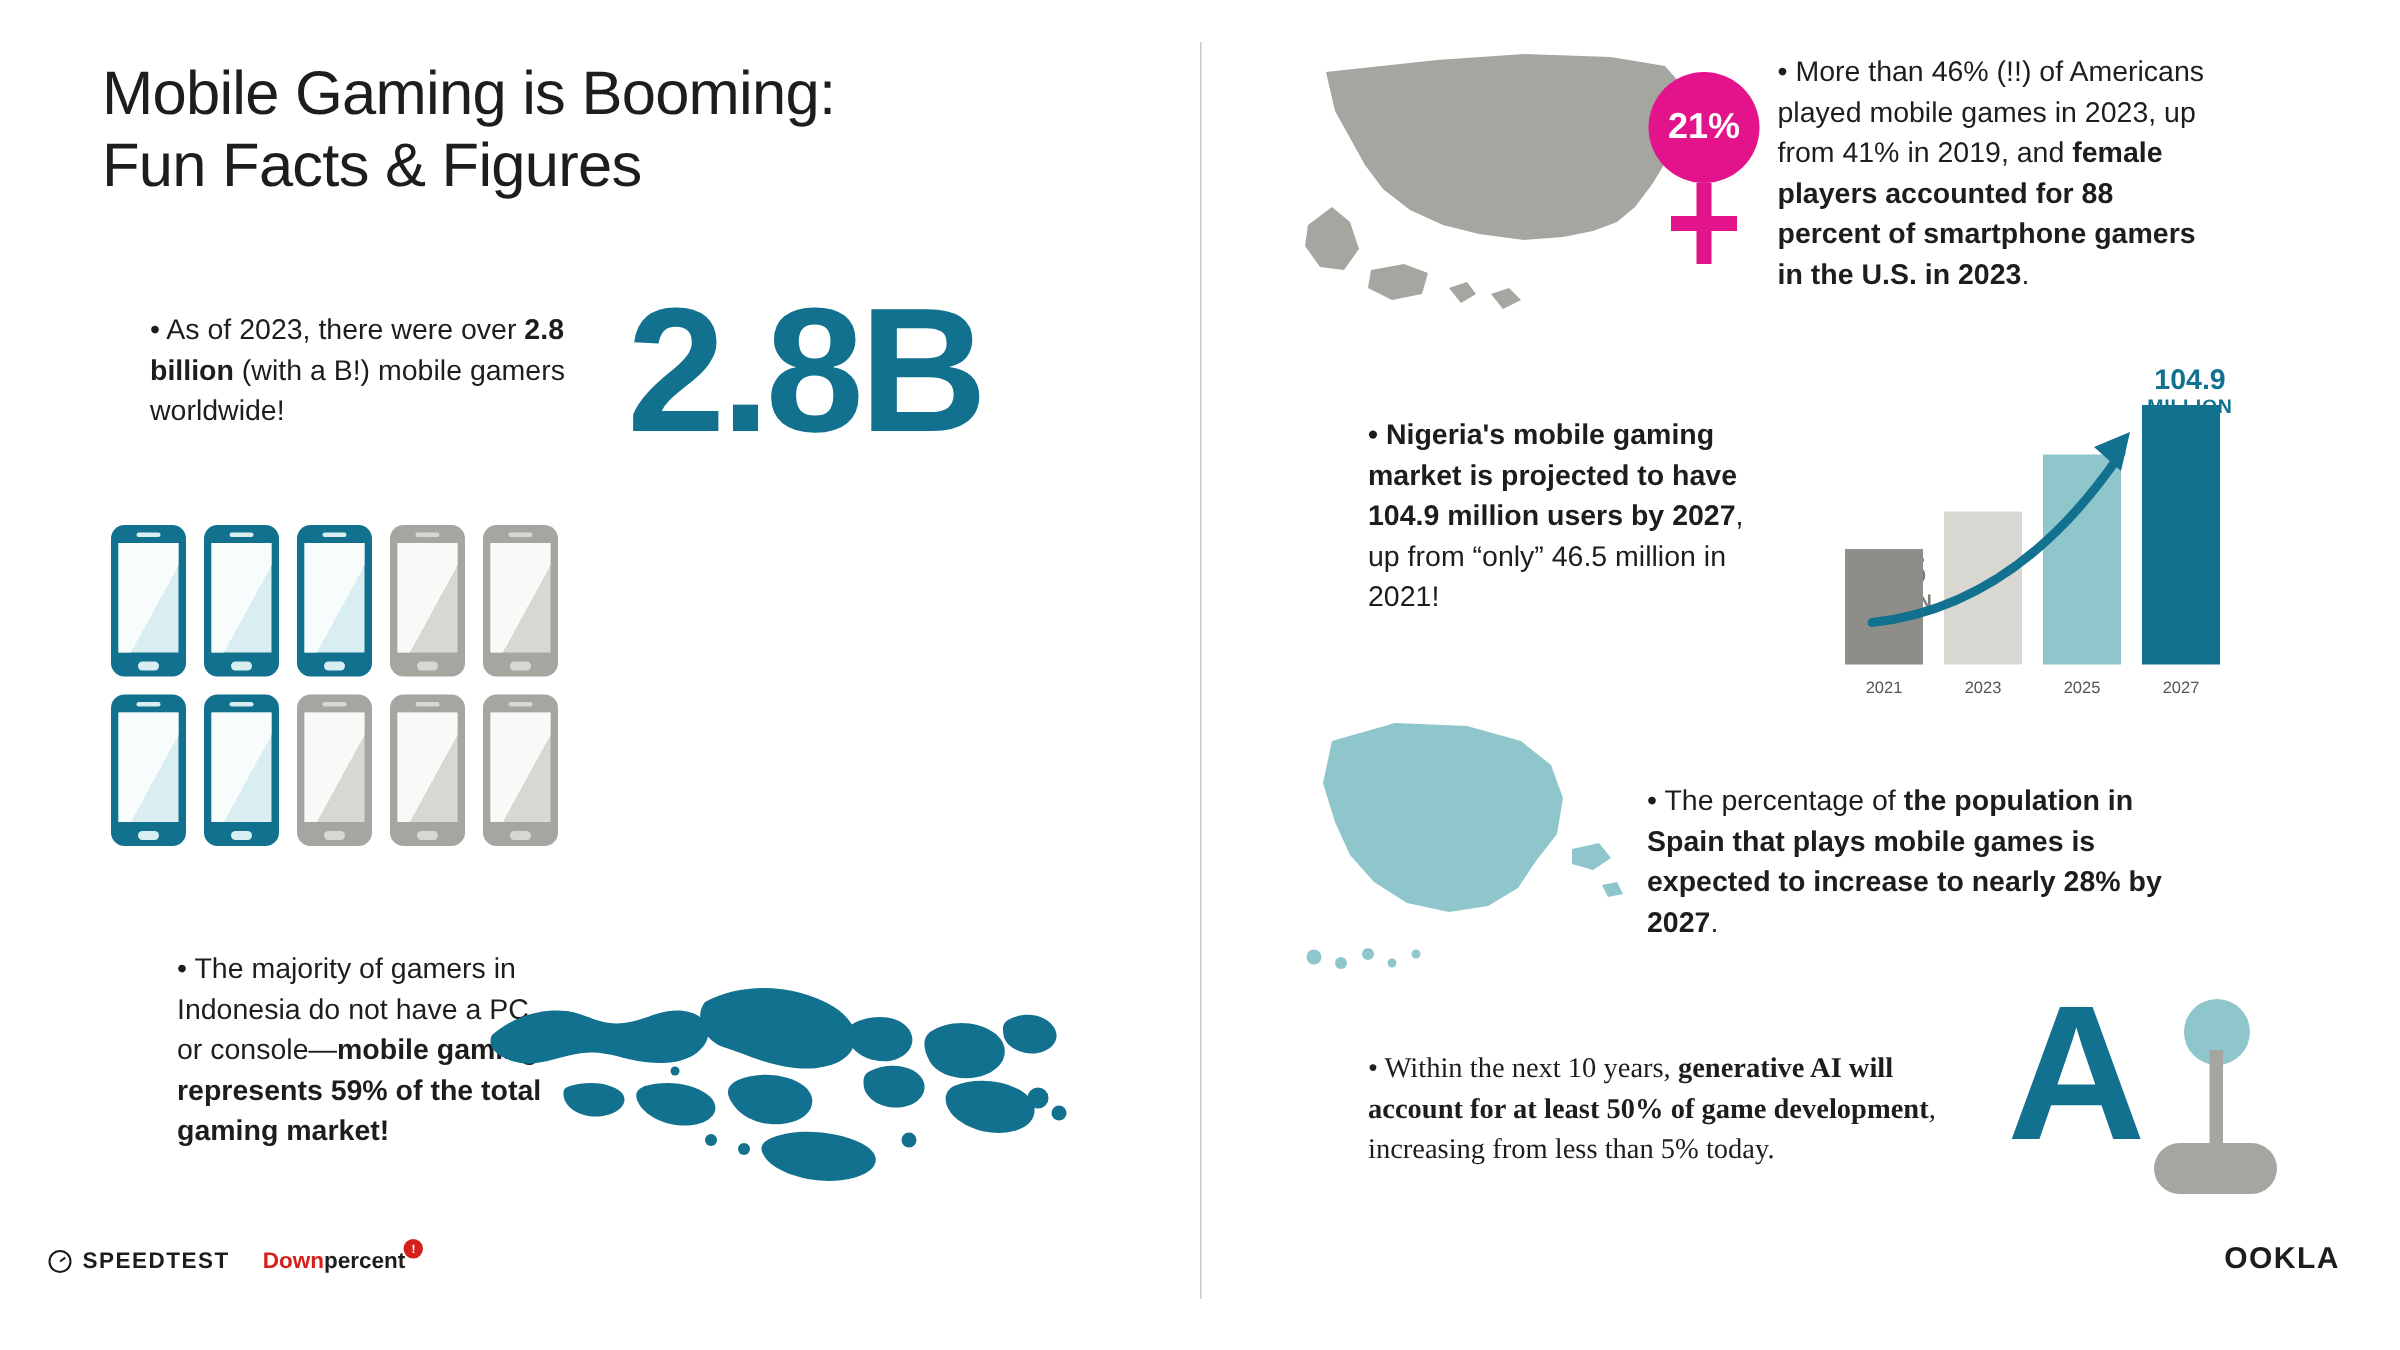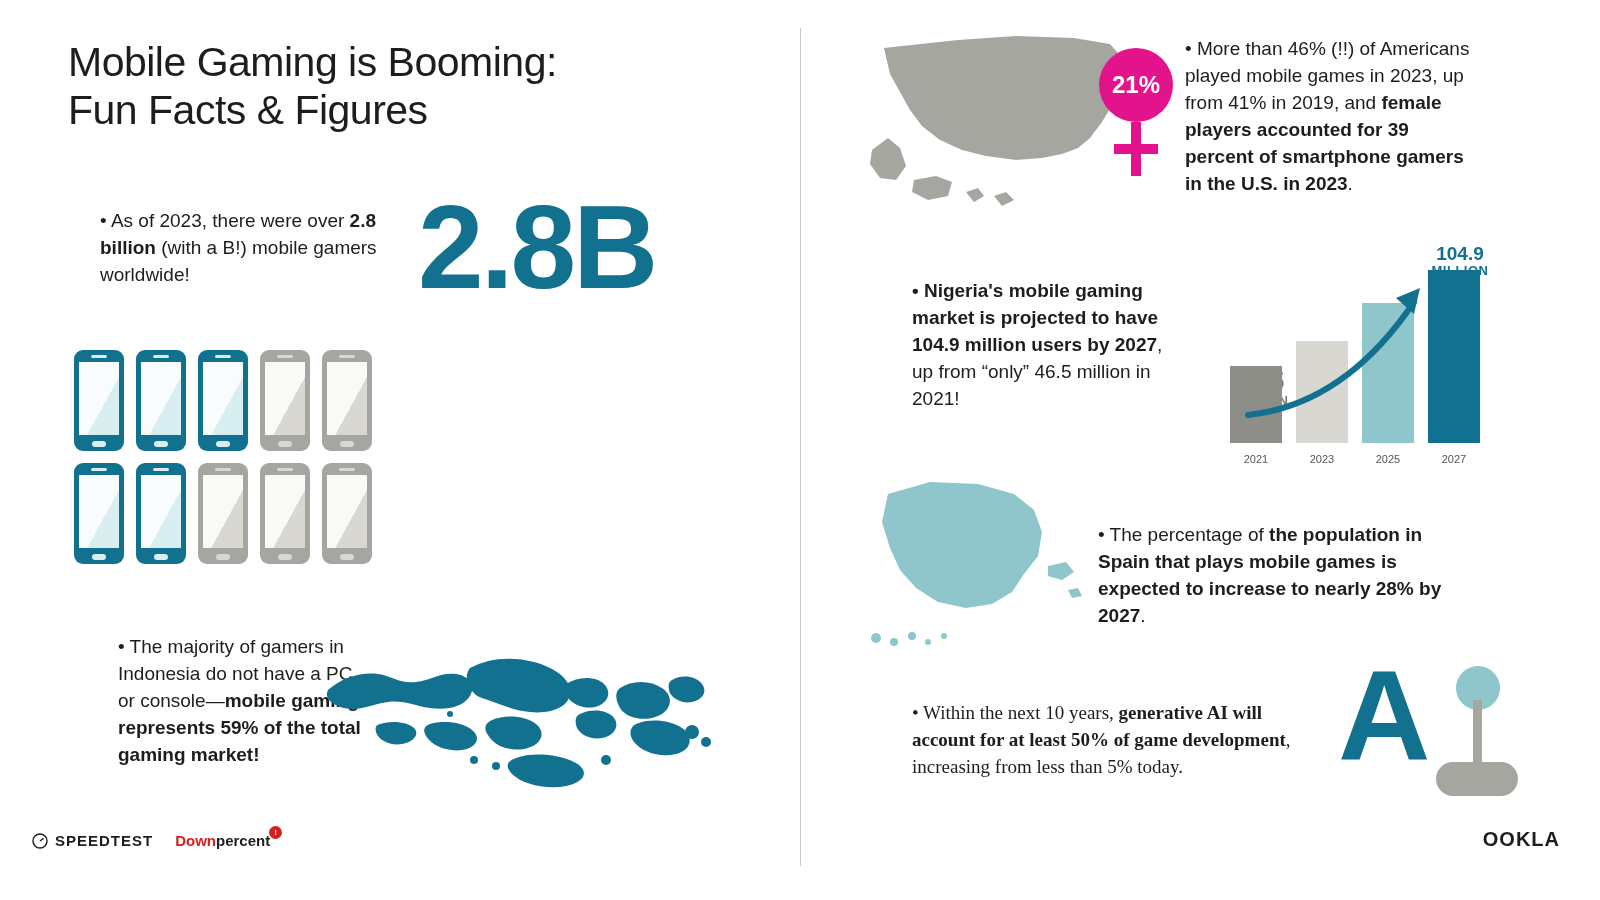--- a/index.html
+++ b/index.html
@@ -270,21 +270,21 @@
     </g>
   </svg>
 
   <div class="femalebadge">
     <div class="fb-circle">21%</div>
     <div class="fb-stem"></div>
     <div class="fb-cross"></div>
   </div>
 
   <div class="bullet r1">
-    <span>• More than 46% (!!) of Americans played mobile games in 2023, up from 41% in 2019, and </span><b>female players accounted for 39 percent of smartphone gamers in the U.S. in 2023</b><span>.</span>
+    <span>• More than 46% (!!) of Americans played mobile games in 2023, up from 41% in 2019, and </span><b>female players accounted for 88 percent of smartphone gamers in the U.S. in 2023</b><span>.</span>
   </div>
 
   <div class="bullet r2">
     <b>• Nigeria's mobile gaming market is projected to have 104.9 million users by 2027</b><span>, up from “only” 46.5 million in 2021!</span>
   </div>
 
   <div class="chart">
     <div class="lbl465">
       <div class="big">46.5</div>
       <div class="small">MILLION</div>

